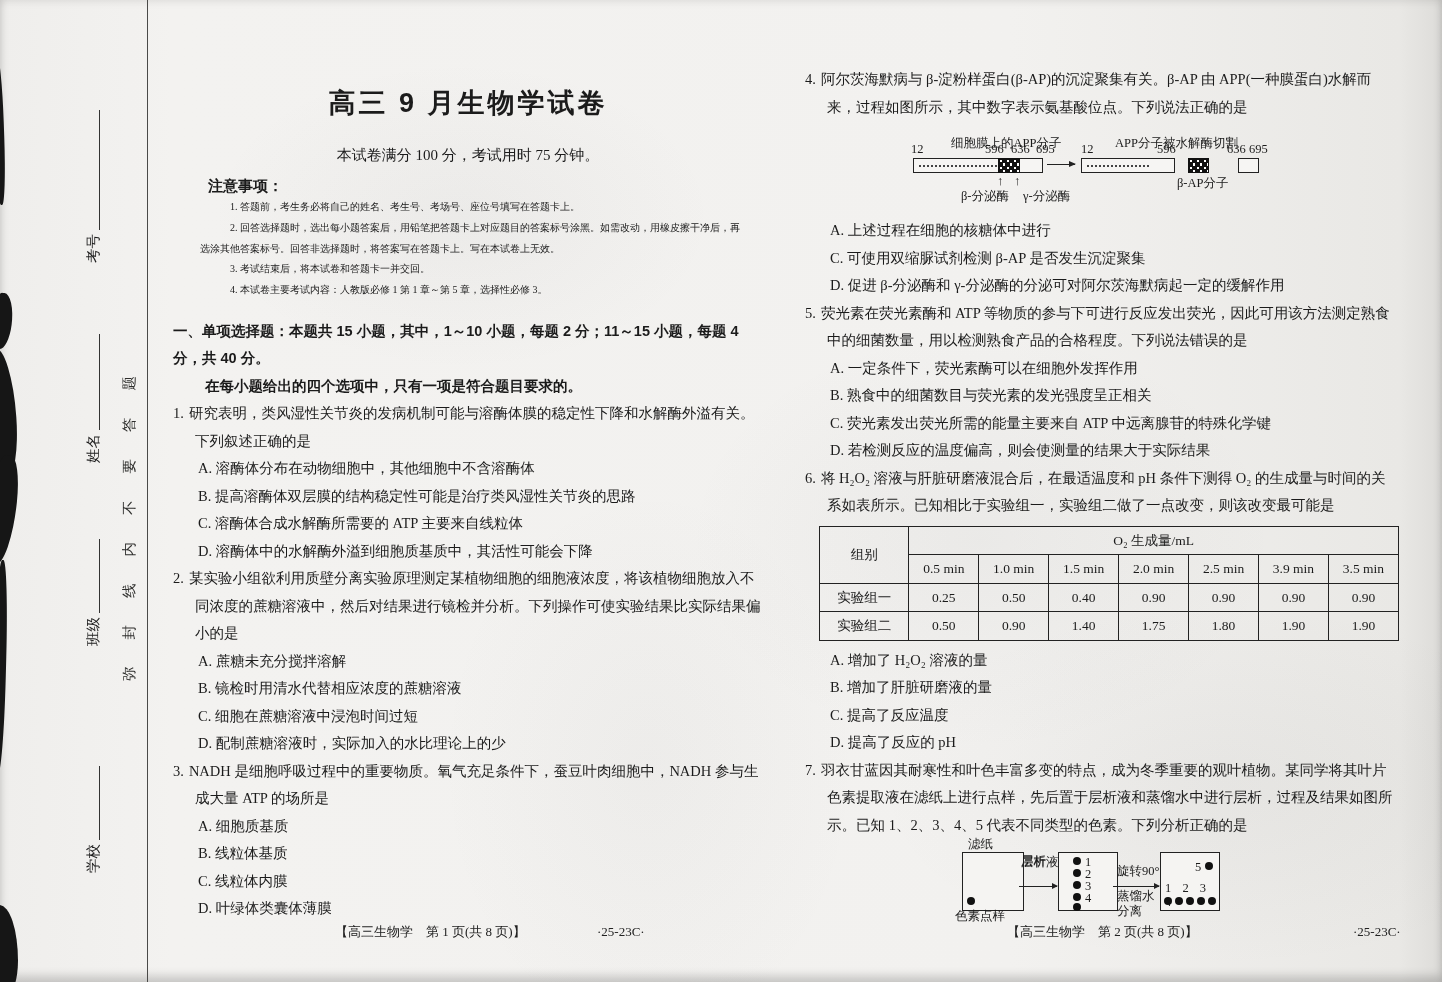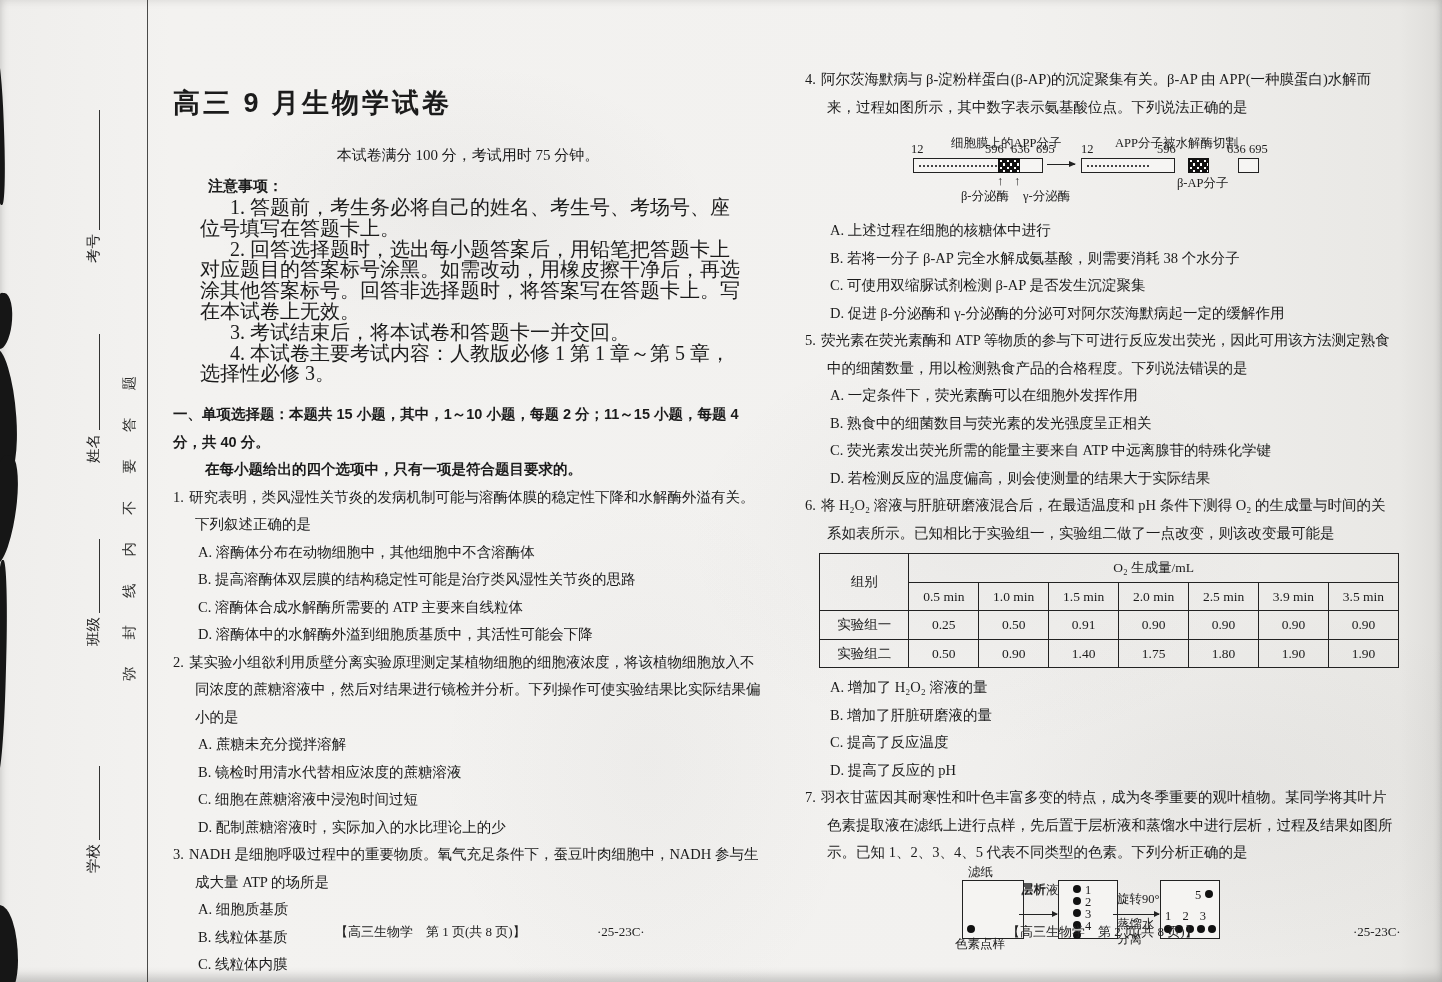--- a/index.html
+++ b/index.html
@@ -38,25 +38,25 @@
   .blob3{left:-10px;top:455px;width:26px;height:110px;border-radius:50% 50% 70% 30%;transform:rotate(6deg);}
   .blob4{left:-6px;top:560px;width:12px;height:215px;border-radius:45%;transform:rotate(1.5deg);}
   .blob5{left:-12px;top:905px;width:30px;height:90px;border-radius:35% 65% 40% 60%;}
   .blob6{left:-6px;top:55px;width:10px;height:150px;border-radius:45%;transform:rotate(-2deg);}
 
   
   .col{position:absolute;top:0;font-size:14.5px;line-height:27.5px;}
   .col-left{left:173px;width:590px;}
   .col-right{left:805px;width:594px;}
 
-  .title{margin-top:84px;text-align:left;font-size:27px;line-height:38px;letter-spacing:3px;}
+  .title{margin-top:84px;text-align:center;font-size:27px;line-height:38px;letter-spacing:3px;}
   .subtitle{margin-top:22px;text-align:center;font-size:15px;line-height:22px;}
   .notice-title{margin-top:9px;font-size:15px;line-height:22px;margin-left:35px;}
   .notices{width:556px;margin-left:12px;}
-  .notice{font-size:20px;line-height:20.8px;padding-left:15px;text-indent:30px;}
+  .notice{font-size:10px;line-height:20.8px;padding-left:15px;text-indent:30px;}
   .sec{margin-top:17px;font-size:14.5px;line-height:27.5px;}
   .sec2{padding-left:32px;}
 
   .q{margin:0;}
   .qtext{padding-left:22px;text-indent:-22px;}
   .qnum{padding-right:5px;}
   .opt{padding-left:25px;}
 
   
   .footer{position:absolute;top:923px;font-size:13px;line-height:18px;color:#222;}
@@ -160,20 +160,21 @@
           <div class="opt">D. 配制蔗糖溶液时，实际加入的水比理论上的少</div>
         </div>
     </div>
 
     <div class="q">
       <div class="qtext"><span class="qnum">3.</span><span>NADH 是细胞呼吸过程中的重要物质。氧气充足条件下，蚕豆叶肉细胞中，NADH 参与生成大量 ATP 的场所是</span></div>
       <div>
           <div class="opt">A. 细胞质基质</div>
           <div class="opt">B. 线粒体基质</div>
           <div class="opt">C. 线粒体内膜</div>
+          <div class="opt">D. 叶绿体类囊体薄膜</div>
         </div>
     </div>
   </div>
 
   <span class="footer" style="left:335px">【高三生物学　第 1 页(共 8 页)】</span>
   <span class="footer" style="left:597px">·25-23C·</span>
 
   <div class="col col-right">
 
     <div class="q" style="margin-top:66px">
@@ -203,21 +204,20 @@
 
         <span class="uparrow" style="left:92px">↑</span>
         <span class="uparrow" style="left:109px">↑</span>
         <span class="enz" style="left:56px">β-分泌酶</span>
         <span class="enz" style="left:118px">γ-分泌酶</span>
         <span class="prod-label">β-AP分子</span>
       </div>
 
       <div>
           <div class="opt">A. 上述过程在细胞的核糖体中进行</div>
-          <div class="opt">B. 若将一分子 β-AP 完全水解成氨基酸，则需要消耗 38 个水分子</div>
           <div class="opt">C. 可使用双缩脲试剂检测 β-AP 是否发生沉淀聚集</div>
           <div class="opt">D. 促进 β-分泌酶和 γ-分泌酶的分泌可对阿尔茨海默病起一定的缓解作用</div>
         </div>
     </div>
 
     <div class="q">
       <div class="qtext"><span class="qnum">5.</span><span>荧光素在荧光素酶和 ATP 等物质的参与下可进行反应发出荧光，因此可用该方法测定熟食中的细菌数量，用以检测熟食产品的合格程度。下列说法错误的是</span></div>
       <div>
           <div class="opt">A. 一定条件下，荧光素酶可以在细胞外发挥作用</div>
           <div class="opt">B. 熟食中的细菌数目与荧光素的发光强度呈正相关</div>
@@ -241,21 +241,21 @@
               <td class="tth">1.5 min</td>
               <td class="tth">2.0 min</td>
               <td class="tth">2.5 min</td>
               <td class="tth">3.9 min</td>
               <td class="tth">3.5 min</td>
             </tr>
         <tr>
           <td class="rl">实验组一</td>
         <td class="val">0.25</td>
               <td class="val">0.50</td>
-              <td class="val">0.91</td>
+              <td class="val">0.40</td>
               <td class="val">0.90</td>
               <td class="val">0.90</td>
               <td class="val">0.90</td>
               <td class="val">0.90</td>
             </tr>
         <tr>
           <td class="rl">实验组二</td>
         <td class="val">0.50</td>
               <td class="val">0.90</td>
               <td class="val">1.40</td>

